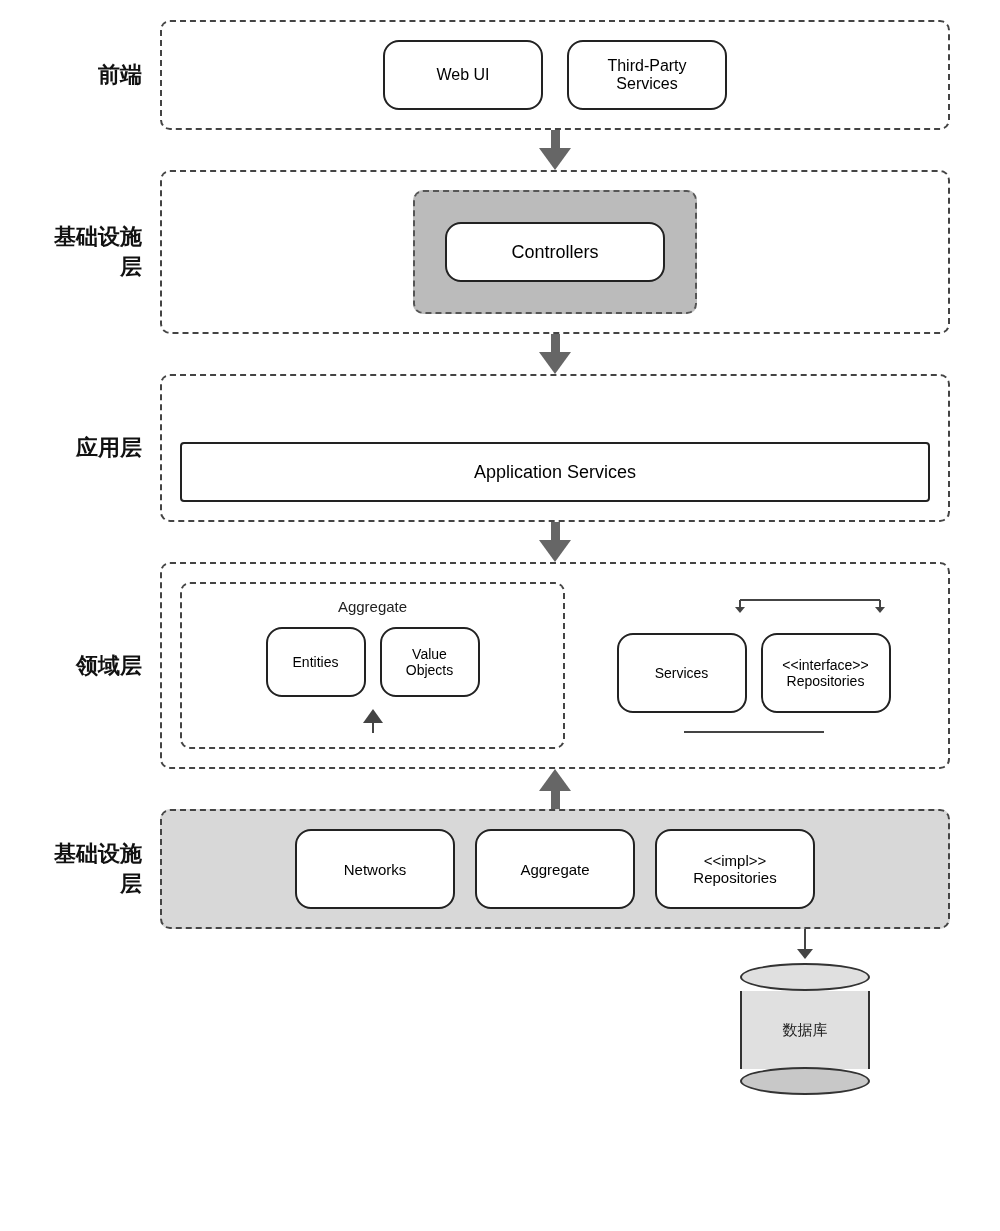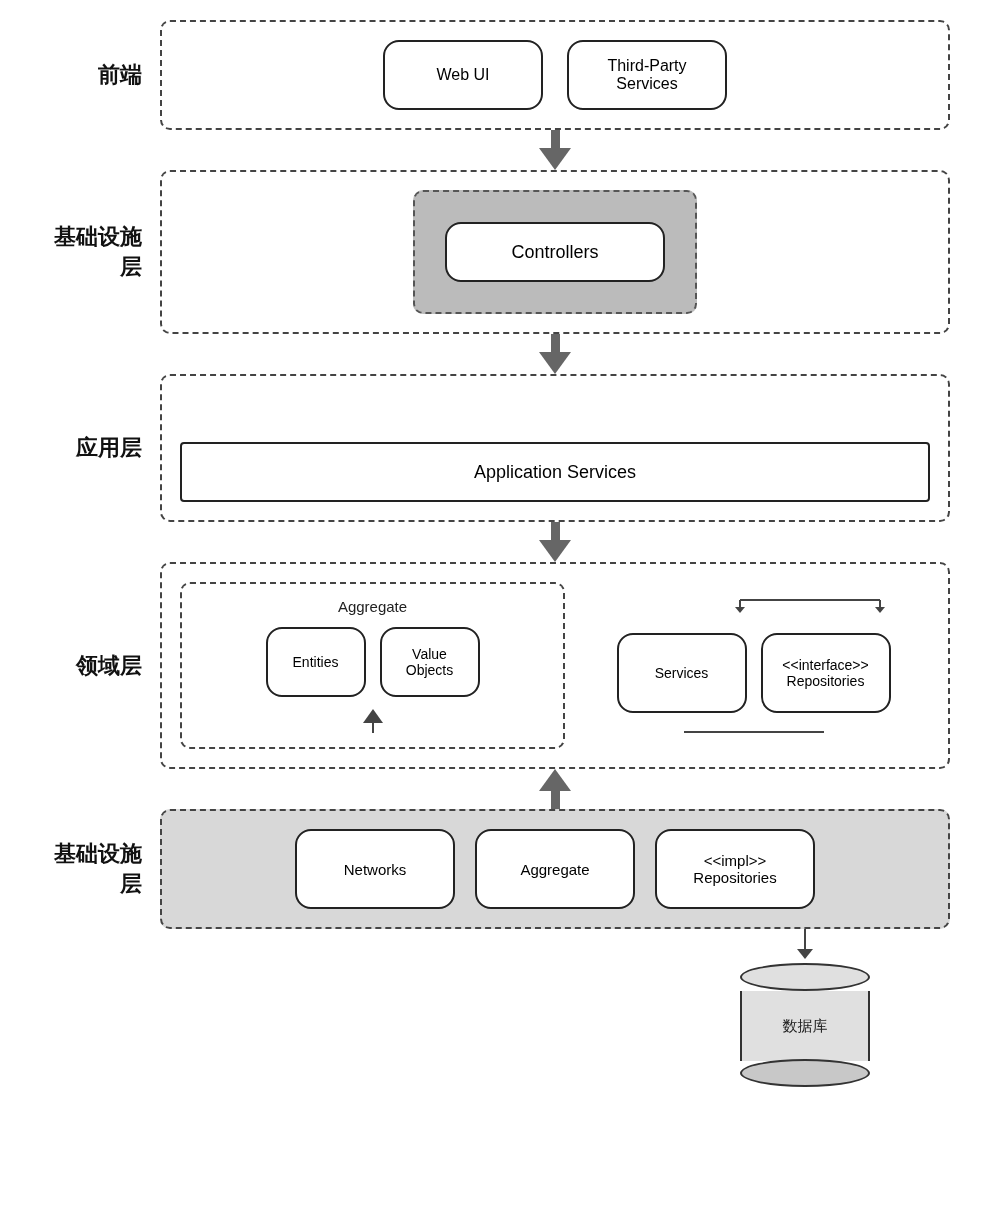--- a/index.html
+++ b/index.html
@@ -227,21 +227,21 @@
     }
     .cylinder-top {
       width: 130px;
       height: 28px;
       border: 2px solid #333;
       border-radius: 50%;
       background: #e0e0e0;
     }
     .cylinder-body {
       width: 130px;
-      height: 70px;
+      height: 78px;
       border-left: 2px solid #333;
       border-right: 2px solid #333;
       background: #e0e0e0;
       display: flex;
       align-items: center;
       justify-content: center;
       font-size: 15px;
       color: #222;
     }
     .cylinder-bottom {

